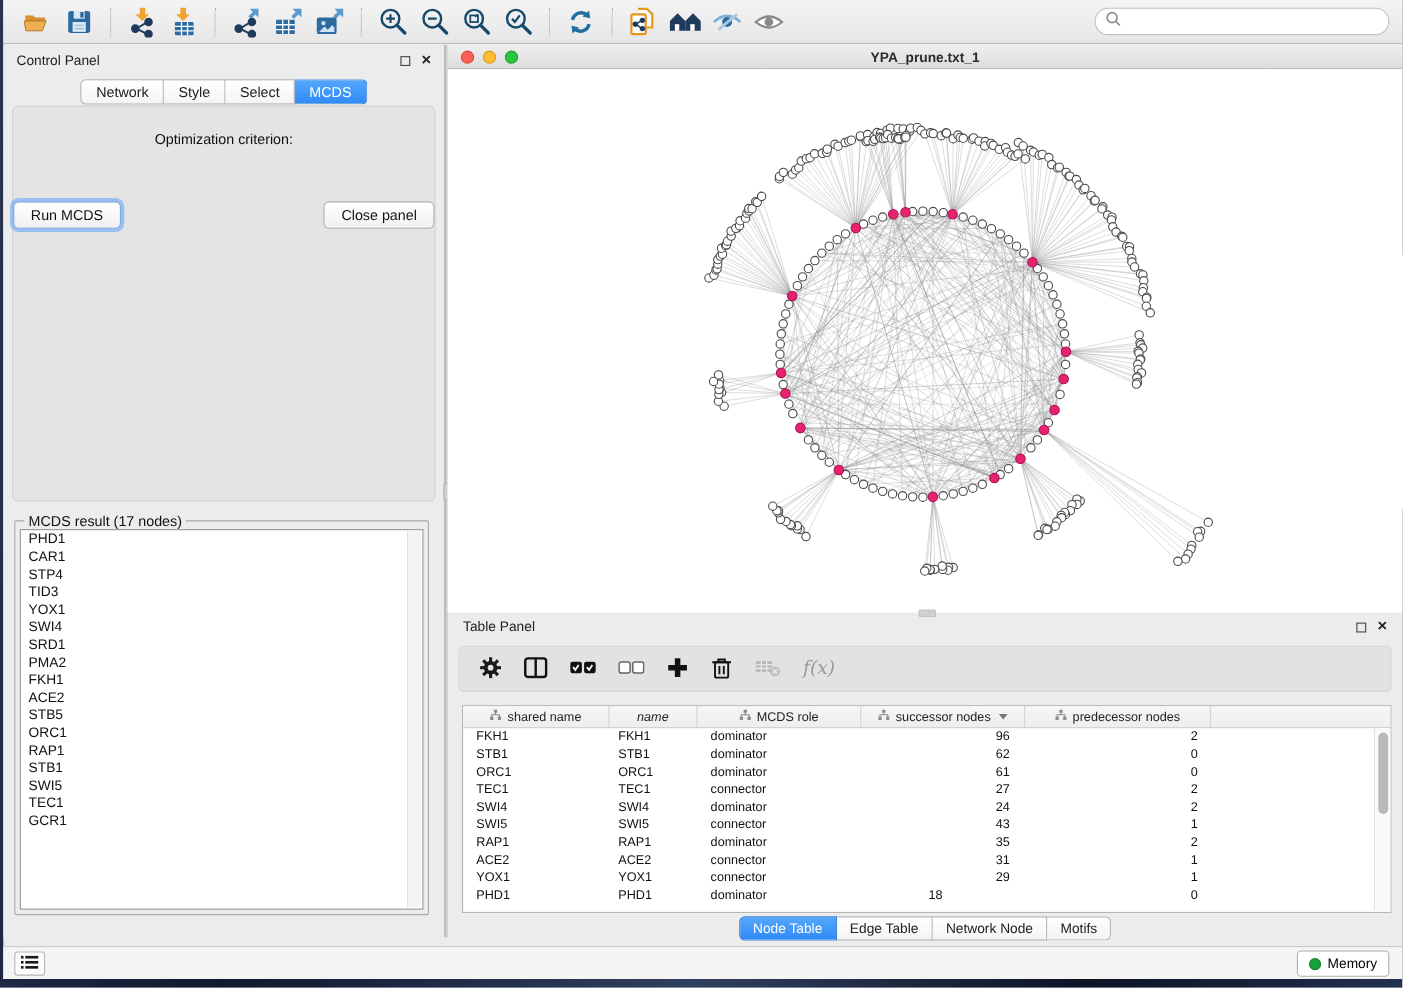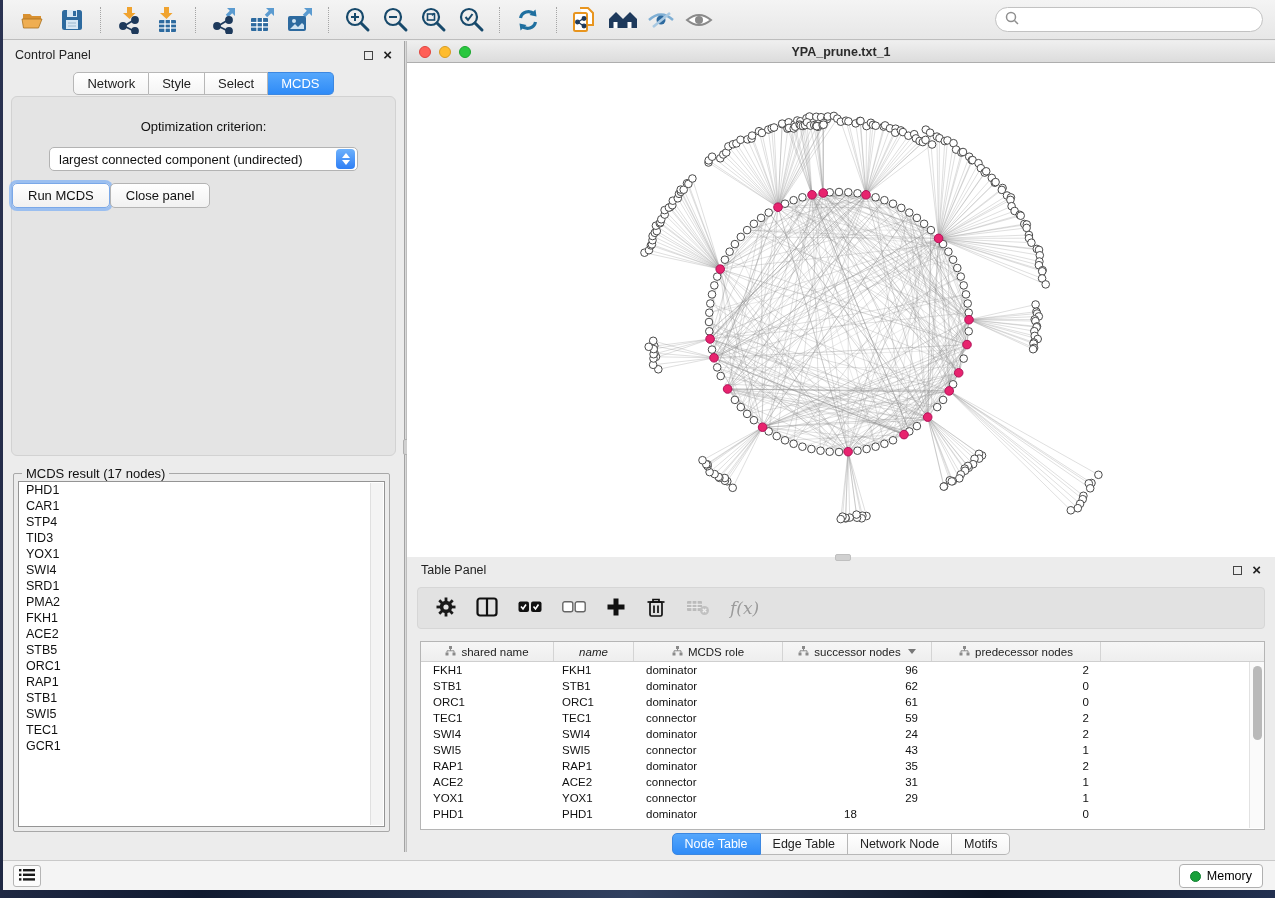--- a/index.html
+++ b/index.html
@@ -41,21 +41,21 @@
     background:#e4e4e4; border:1px solid #d2d2d2; border-radius:6px; }
   .opt-label { text-align:center; margin-top:22px; font-size:13px; color:#111; }
   .select { position:absolute; left:37px; right:37px; top:50px; height:24px; background:#fff;
     border:1px solid #b3b3b3; border-radius:5px; display:flex; align-items:center; cursor:pointer; }
   .select .sel-text { flex:1; font-size:13px; padding-left:9px; color:#111; white-space:nowrap; }
   .stepper { width:19px; height:20px; margin-right:2px; border-radius:4px;
     background:linear-gradient(#6db1fc,#2e7ef5); display:flex; flex-direction:column;
     align-items:center; justify-content:center; gap:2px; }
   .stepper .up { width:0;height:0;border-left:4px solid transparent;border-right:4px solid transparent;border-bottom:5px solid #fff; }
   .stepper .dn { width:0;height:0;border-left:4px solid transparent;border-right:4px solid transparent;border-top:5px solid #fff; }
-  .btn-row { position:absolute; top:86px; left:0; right:0; display:flex; justify-content:flex-start; }
+  .btn-row { position:absolute; top:86px; left:0; right:0; display:flex; justify-content:space-between; }
   .btn { background:linear-gradient(#ffffff,#f1f1f1); border:1px solid #b4b4b4; border-radius:5px;
     padding:4px 15px; font-size:13px; color:#111; cursor:pointer; }
   .btn.focus { box-shadow:0 0 0 3px rgba(106,166,248,0.6); border-color:#7aa8e8; }
 
   .group { position:absolute; left:10px; right:14px; top:425px; bottom:20px; }
   .group-border { position:absolute; inset:7px 0 0 0; border:1px solid #a8a8a8; border-radius:2px; }
   .group-legend { position:absolute; top:0; left:9px; background:#ececec; padding:0 4px; font-size:13px; color:#111; }
   .mcds-list { position:absolute; inset:15px 5px 5px 5px; background:#fff; border:1px solid #949494; overflow:hidden; }
   .mcds-scroll { position:absolute; top:1px; bottom:1px; right:1px; width:13px; background:#f4f4f4; border-left:1px solid #e0e0e0; }
   .list-item { font-size:12.5px; line-height:16px; padding-left:7px; color:#111; }
@@ -326,27 +326,20 @@
     </div>
     <div class="cp-tabs" id="cp-tabs">
           <button class="seg first">Network</button>
           <button class="seg">Style</button>
           <button class="seg">Select</button>
           <button class="seg last active">MCDS</button>
         </div>
 
     <div class="opt-box">
       <div class="opt-label">Optimization criterion:</div>
-      <div class="select">
-        <span class="sel-text">largest connected component (undirected)</span>
-        <span class="stepper">
-              <span class="up"></span>
-              <span class="dn"></span>
-            </span>
-      </div>
       <div class="btn-row">
         <button class="btn focus">Run MCDS</button>
         <button class="btn">Close panel</button>
       </div>
     </div>
 
     <div class="group">
       <div class="group-border"></div>
       <div class="group-legend">MCDS result (17 nodes)</div>
       <div class="mcds-list" id="mcds-list">
@@ -1397,21 +1390,21 @@
               <div class="td" style="width: 133px; text-align: left; padding-left: 12px;">ORC1</div>
               <div class="td" style="width: 80px; text-align: left; padding-left: 8px;">ORC1</div>
               <div class="td" style="width: 149px; text-align: left; padding-left: 12px;">dominator</div>
               <div class="td" style="width: 149px; text-align: right; padding-right: 14px;">61</div>
               <div class="td" style="width: 169px; text-align: right; padding-right: 12px;">0</div>
             </div>
             <div class="tr">
               <div class="td" style="width: 133px; text-align: left; padding-left: 12px;">TEC1</div>
               <div class="td" style="width: 80px; text-align: left; padding-left: 8px;">TEC1</div>
               <div class="td" style="width: 149px; text-align: left; padding-left: 12px;">connector</div>
-              <div class="td" style="width: 149px; text-align: right; padding-right: 14px;">59</div>
+              <div class="td" style="width: 149px; text-align: right; padding-right: 14px;">27</div>
               <div class="td" style="width: 169px; text-align: right; padding-right: 12px;">2</div>
             </div>
             <div class="tr">
               <div class="td" style="width: 133px; text-align: left; padding-left: 12px;">SWI4</div>
               <div class="td" style="width: 80px; text-align: left; padding-left: 8px;">SWI4</div>
               <div class="td" style="width: 149px; text-align: left; padding-left: 12px;">dominator</div>
               <div class="td" style="width: 149px; text-align: right; padding-right: 14px;">24</div>
               <div class="td" style="width: 169px; text-align: right; padding-right: 12px;">2</div>
             </div>
             <div class="tr">

